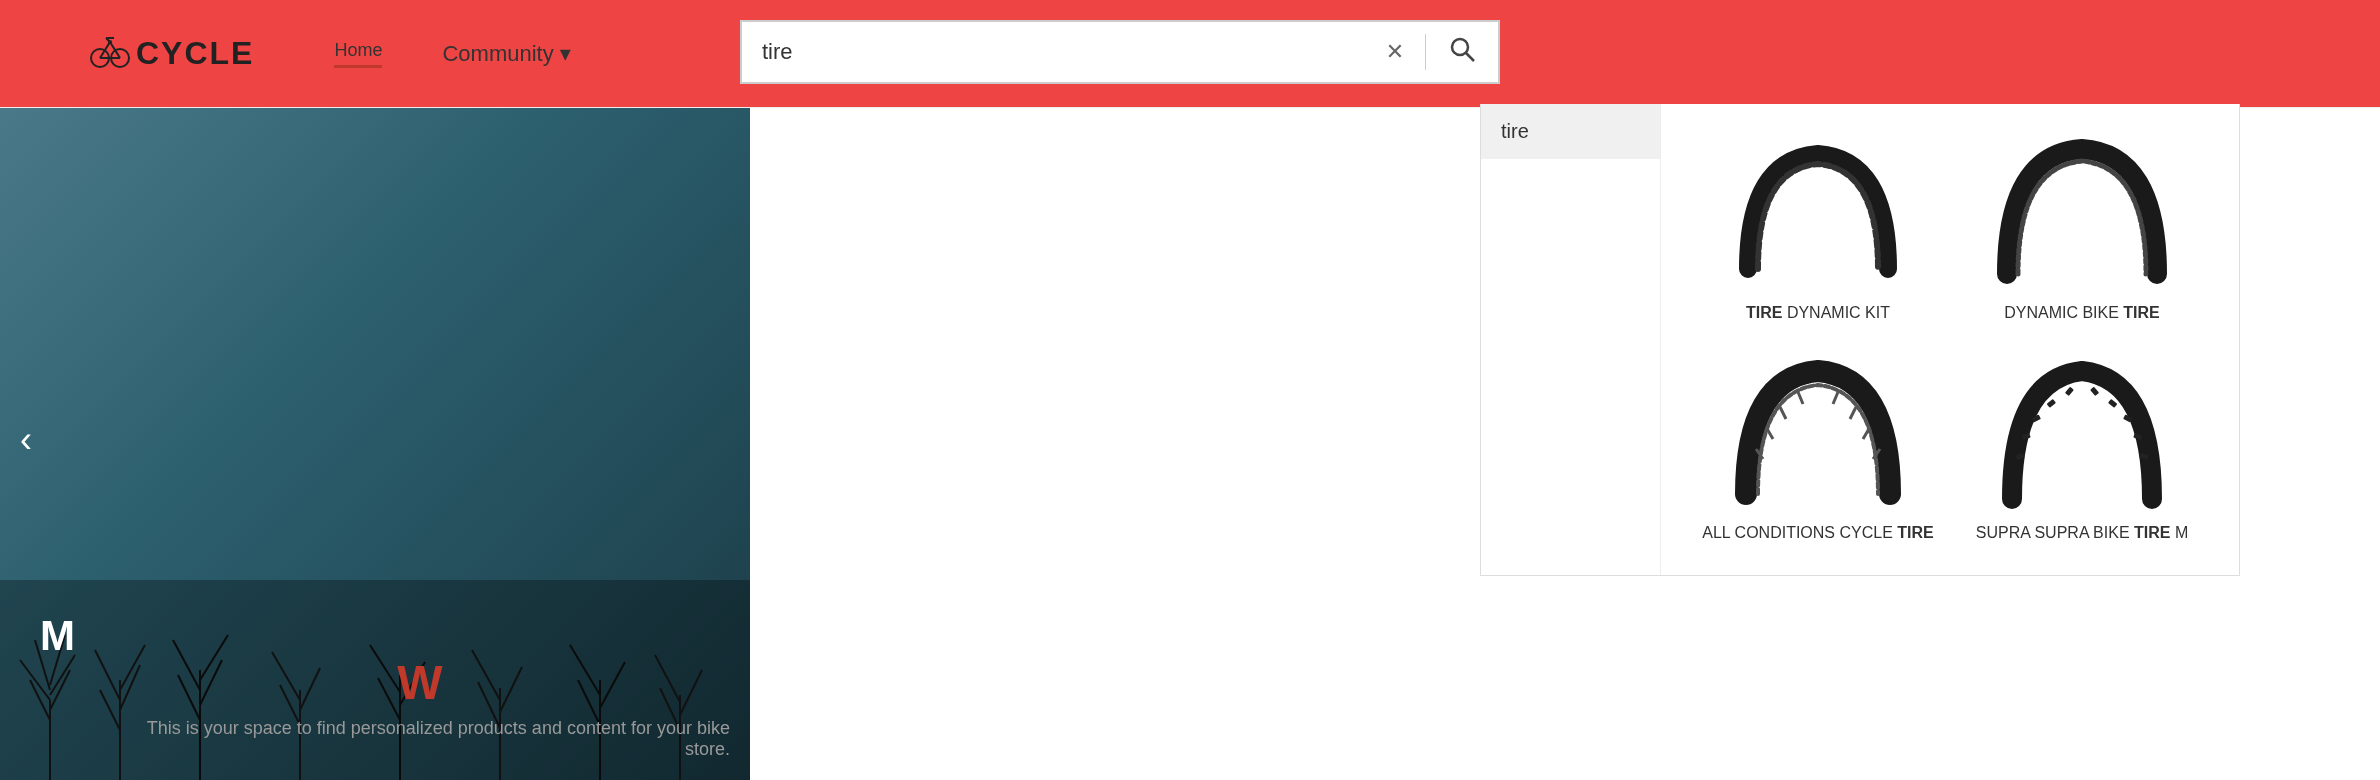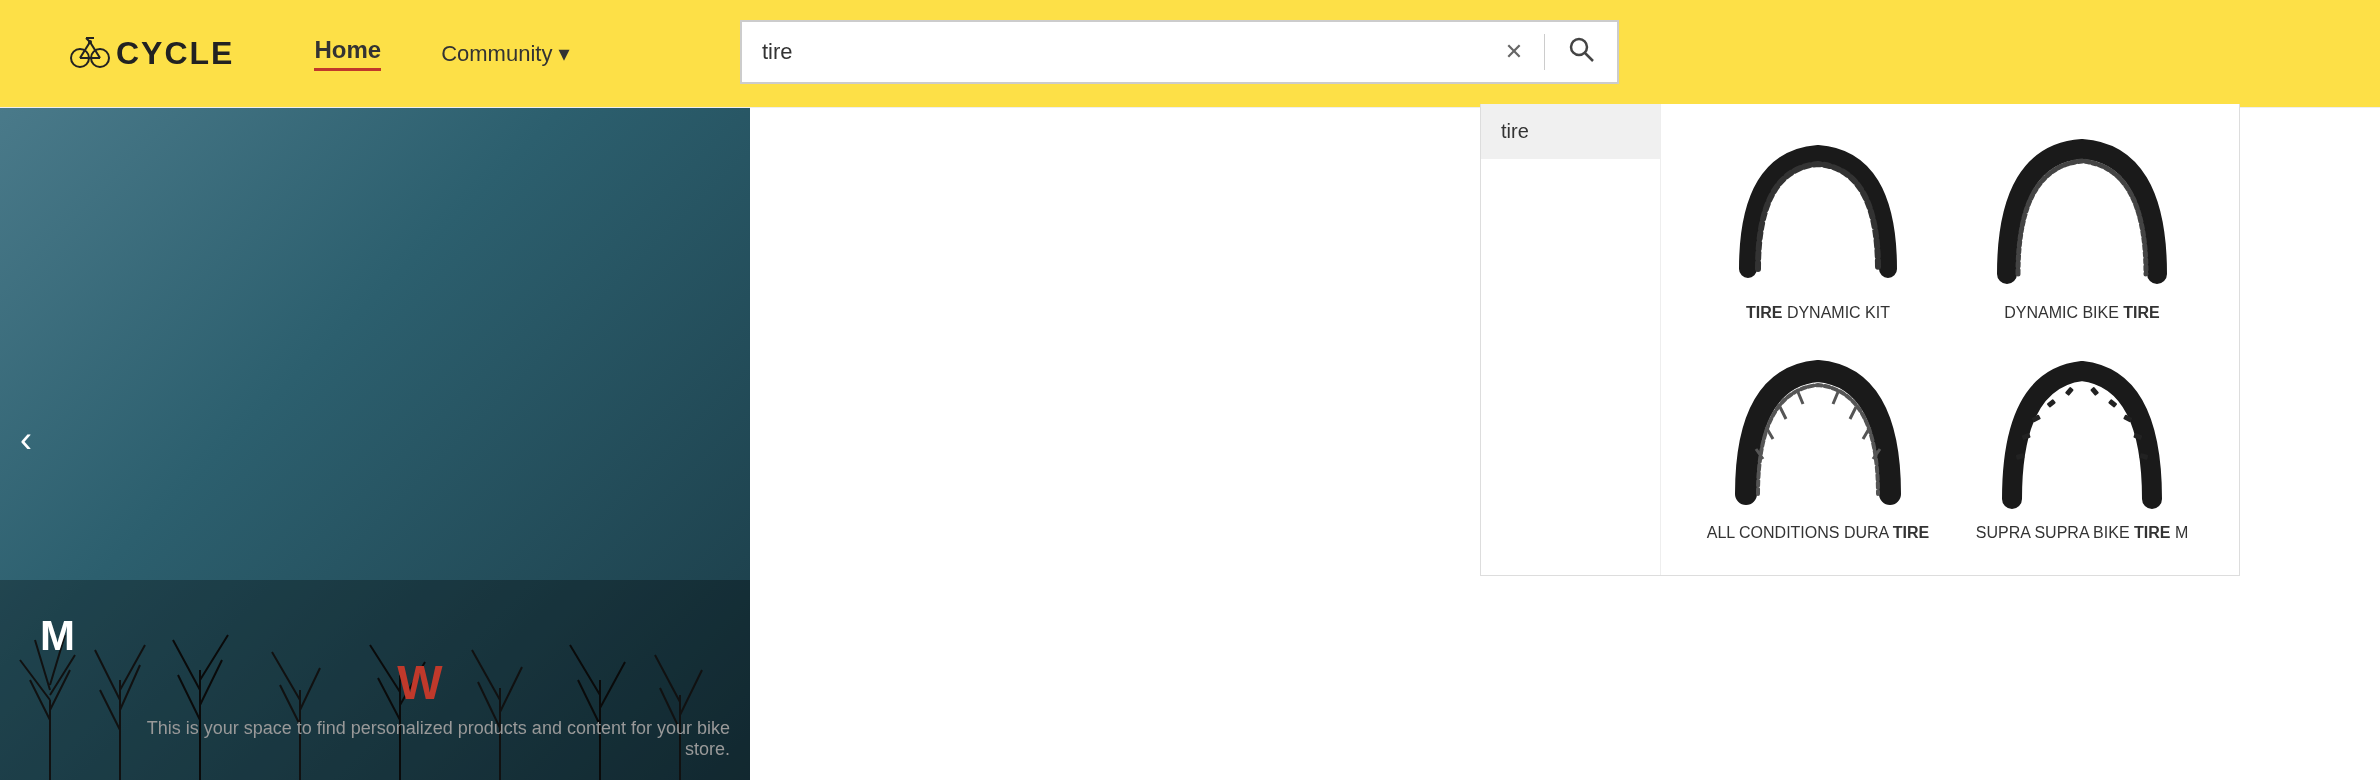--- a/index.html
+++ b/index.html
@@ -2,23 +2,23 @@
 <html><head>
   <meta charset="utf-8">
   <style>
     * { box-sizing: border-box; margin: 0; padding: 0; }
     body { font-family: Arial, sans-serif; background: #fff; width: 2380px; height: 780px; overflow: hidden; }
 
     
     .header {
       display: flex;
       align-items: center;
-      padding: 0 68px;
+      padding: 0 88px;
       height: 108px;
-      background: #fde047;
+      background: #ef4444;
       border-bottom: 1px solid #eee;
       position: relative;
       z-index: 10;
     }
     .logo {
       display: flex;
       align-items: center;
       margin-right: 80px;
     }
     .logo-text {
@@ -30,46 +30,45 @@
     .logo-icon {
       font-size: 32px;
       margin-right: 4px;
     }
     .nav {
       display: flex;
       align-items: center;
       gap: 60px;
     }
     .nav-item {
-      font-size: 24px;
+      font-size: 18px;
       color: #333;
       cursor: pointer;
       padding-bottom: 4px;
       text-decoration: none;
-      font-weight: bold;
     }
     .nav-item.active {
       border-bottom: 3px solid #c0392b;
       color: #333;
     }
     .nav-community {
       display: flex;
       align-items: flex-end;
       gap: 6px;
       font-size: 22px;
       color: #333;
       cursor: pointer;
     }
 
     
     .search-container {
       position: absolute;
       left: 740px;
       top: 20px;
-      width: 879px;
+      width: 760px;
       z-index: 100;
     }
     .search-bar {
       display: flex;
       align-items: center;
       border: 2px solid #ccc;
       background: #fff;
       height: 64px;
     }
     .search-input {
@@ -343,21 +342,21 @@
         <div class="product-image">
           <svg class="tire-svg" viewBox="0 0 180 150" fill="none" xmlns="http://www.w3.org/2000/svg">
             <path d="M18,135 Q18,18 90,12 Q162,18 162,135" stroke="#1a1a1a" stroke-width="22" fill="none" stroke-linecap="round"></path>
             <path d="M30,135 Q30,32 90,26 Q150,32 150,135" stroke="#555" stroke-width="4" fill="none" stroke-linecap="round" stroke-dasharray="5,3"></path>
 
             <path d="M35,100 L28,90 M45,80 L38,68 M58,60 L52,48 M75,45 L70,33" stroke="#555" stroke-width="3"></path>
             <path d="M145,100 L152,90 M135,80 L142,68 M122,60 L128,48 M105,45 L110,33" stroke="#555" stroke-width="3"></path>
           </svg>
         </div>
         <div class="product-name">
-          <span>ALL CONDITIONS DURA </span><span class="highlight">TIRE</span>
+          <span>ALL CONDITIONS CYCLE </span><span class="highlight">TIRE</span>
         </div>
       </div>
 
       <div class="product-card">
         <div class="product-image">
           <svg class="tire-svg" viewBox="0 0 180 150" fill="none" xmlns="http://www.w3.org/2000/svg">
             <path d="M20,140 Q20,20 90,12 Q160,20 160,140" stroke="#1a1a1a" stroke-width="20" fill="none" stroke-linecap="round"></path>
 
             <rect x="24" y="95" width="8" height="5" fill="#222" rx="1" transform="rotate(-15,28,97)"></rect>
             <rect x="30" y="75" width="8" height="5" fill="#222" rx="1" transform="rotate(-20,34,77)"></rect>

